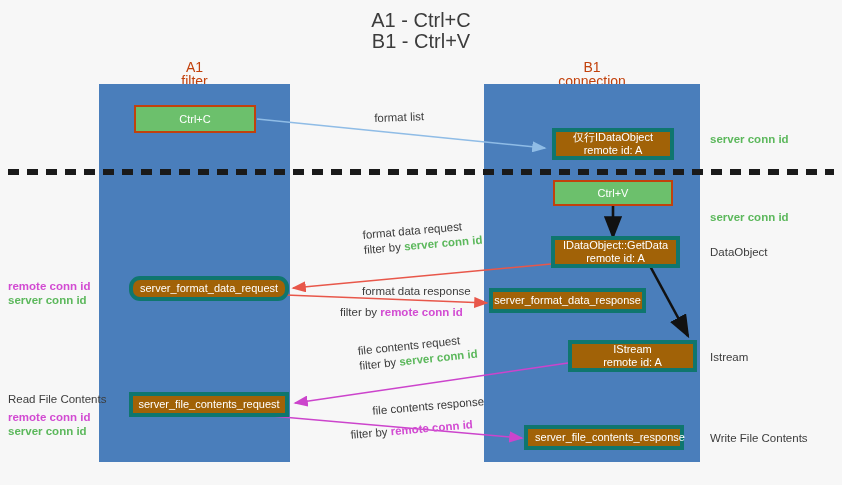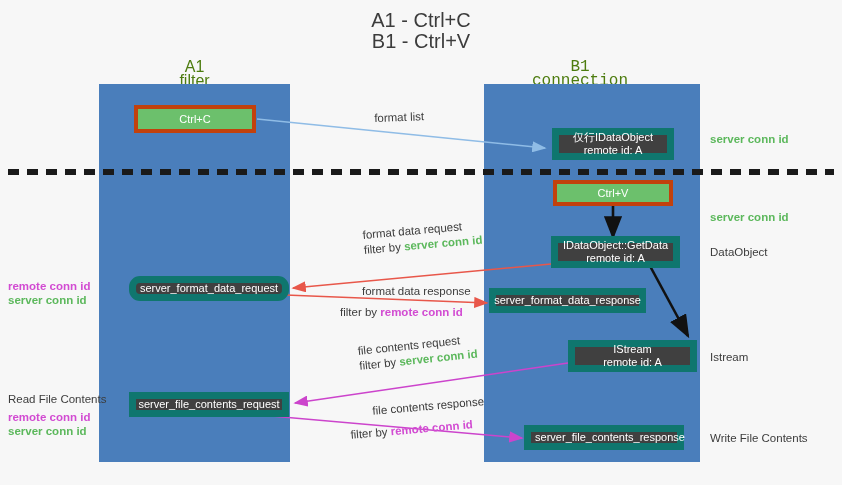--- a/index.html
+++ b/index.html
@@ -13,21 +13,21 @@
   #canvas{position:absolute;left:0;top:0;width:842px;height:485px;}
 
   
   .title{
     position:absolute;left:0;top:10px;width:842px;
     text-align:center;font-size:20px;line-height:21px;color:#3c3c3c;
   }
 
   
   .col-head{
-    position:absolute;text-align:center;font-size:16px;line-height:14px;color:#4d7c0f;
+    position:absolute;text-align:center;font-size:14px;line-height:14px;color:#c2410c;
   }
   .col-head .l2{display:block;}
 
   
   .lane{
     position:absolute;background:#4a7ebb;
   }
   #lane-a1{left:99px;top:84px;width:191px;height:378px;}
   #lane-b1{left:484px;top:84px;width:216px;height:378px;}
 
@@ -36,22 +36,22 @@
     position:absolute;left:8px;top:169px;width:826px;height:6px;
     background:repeating-linear-gradient(to right,#1a1a1a 0 11px,transparent 11px 19px);
   }
 
   
   .box{
     position:absolute;box-sizing:border-box;
     display:flex;flex-direction:column;align-items:center;justify-content:center;
     color:#ffffff;font-size:11px;line-height:13px;text-align:center;
   }
-  .box.green{background:#6cc06c;border:4px solid #c2410c;}
-  .box.orange{background:#404040;border:7px solid #0f766e;}
+  .box.green{background:#6cc06c;border:2px solid #c2410c;}
+  .box.orange{background:#a16207;border:4px solid #0f766e;}
   .box .ln{display:block;white-space:nowrap;}
 
   
   .side{
     position:absolute;font-size:11.5px;line-height:14px;white-space:nowrap;
   }
   .side.plain{color:#3c3c3c;}
   .c-green{color:#5cb85c;font-weight:bold;}
   .c-pink{color:#d24bd2;font-weight:bold;}
 
@@ -71,21 +71,21 @@
 
   <div class="title">
     <div>A1 - Ctrl+C</div>
     <div>B1 - Ctrl+V</div>
   </div>
 
   <div class="col-head" style="left:99px;top:60px;width:191px;">
     <span>A1</span>
     <span class="l2">filter</span>
   </div>
-  <div class="col-head" style="left:472px;top:60px;width:216px;font-family:Liberation Mono, monospace;">
+  <div class="col-head" style="left:484px;top:60px;width:216px;">
     <span>B1</span>
     <span class="l2">connection</span>
   </div>
 
   <div class="lane" id="lane-a1"></div>
   <div class="lane" id="lane-b1"></div>
 
   <svg class="arrows" viewBox="0 0 842 485">
     <defs>
       <marker id="ah-blue" markerWidth="9" markerHeight="7" refX="8" refY="3.5" orient="auto">

